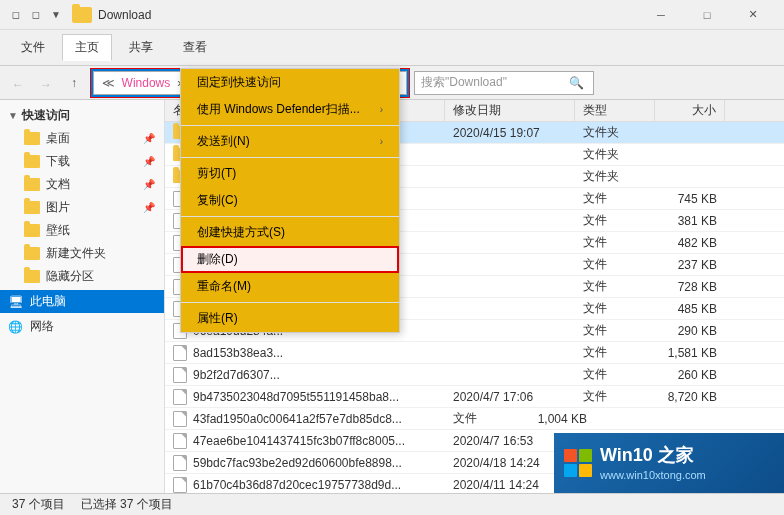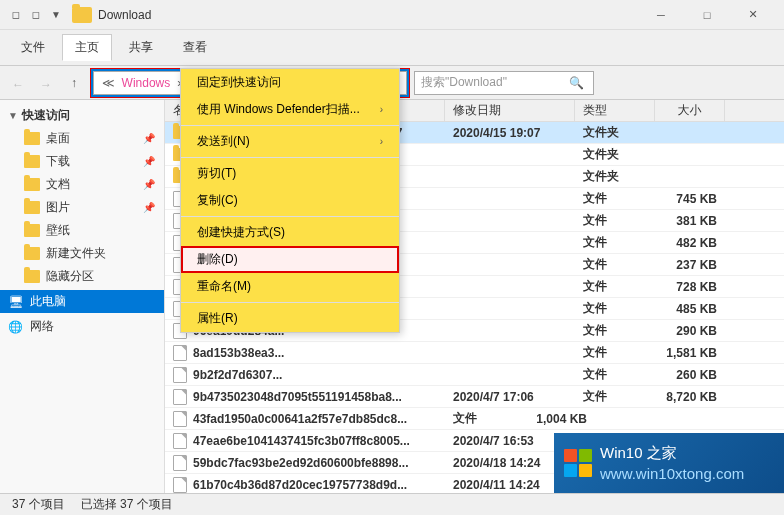--- a/index.html
+++ b/index.html
@@ -276,30 +276,29 @@
       font-size: 12px;
       color: #333;
       height: 100%;
       border-right: 1px solid #ddd;
       cursor: pointer;
       white-space: nowrap;
     }
     .col-name { width: 280px; min-width: 280px; }
     .col-date { width: 130px; min-width: 130px; }
     .col-type { width: 80px; min-width: 80px; }
-    .col-size { width: 70px; min-width: 70px; justify-content: center; }
+    .col-size { width: 70px; min-width: 70px; justify-content: flex-end; }
     .col-sort-arrow { margin-left: 4px; font-size: 9px; color: #666; }
 
     .file-row {
       display: flex;
       align-items: center;
       height: 22px;
       border-bottom: 1px solid #f0f0f0;
       cursor: default;
-      font-weight: bold;
     }
     .file-row.selected { background: #cce8ff; }
     .file-cell {
       display: flex;
       align-items: center;
       padding: 0 8px;
       height: 100%;
       font-size: 12px;
       color: #333;
       white-space: nowrap;
@@ -348,21 +347,21 @@
       background: #aaa;
       clip-path: polygon(0 0, 100% 100%, 100% 0);
     }
 
     
     .context-menu {
       position: absolute;
       top: 68px;
       left: 180px;
       width: 220px;
-      background: #fde047;
+      background: #eab308;
       border: 1px solid #ccc;
       box-shadow: 2px 2px 8px rgba(0,0,0,0.2);
       z-index: 100;
       font-size: 12px;
     }
     .ctx-item {
       display: flex;
       align-items: center;
       padding: 5px 16px;
       cursor: pointer;
@@ -419,25 +418,25 @@
       height: 28px;
     }
     .win-logo-tile {
       border-radius: 1px;
     }
     .watermark-text {
       color: white;
       line-height: 1.4;
     }
     .watermark-text .win10 {
-      font-size: 15px;
-      font-weight: normal;
+      font-size: 18px;
+      font-weight: bold;
     }
     .watermark-text .site {
-      font-size: 15px;
+      font-size: 11px;
       color: #aaddff;
     }
 
     
     .address-outer {
       border: 2px solid #e00000;
       padding: 1px;
     }
   </style>
 </head>

